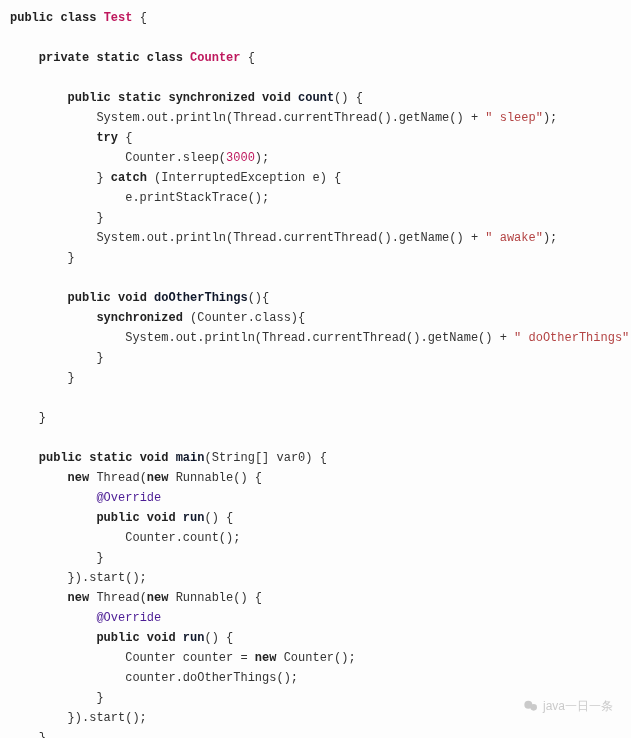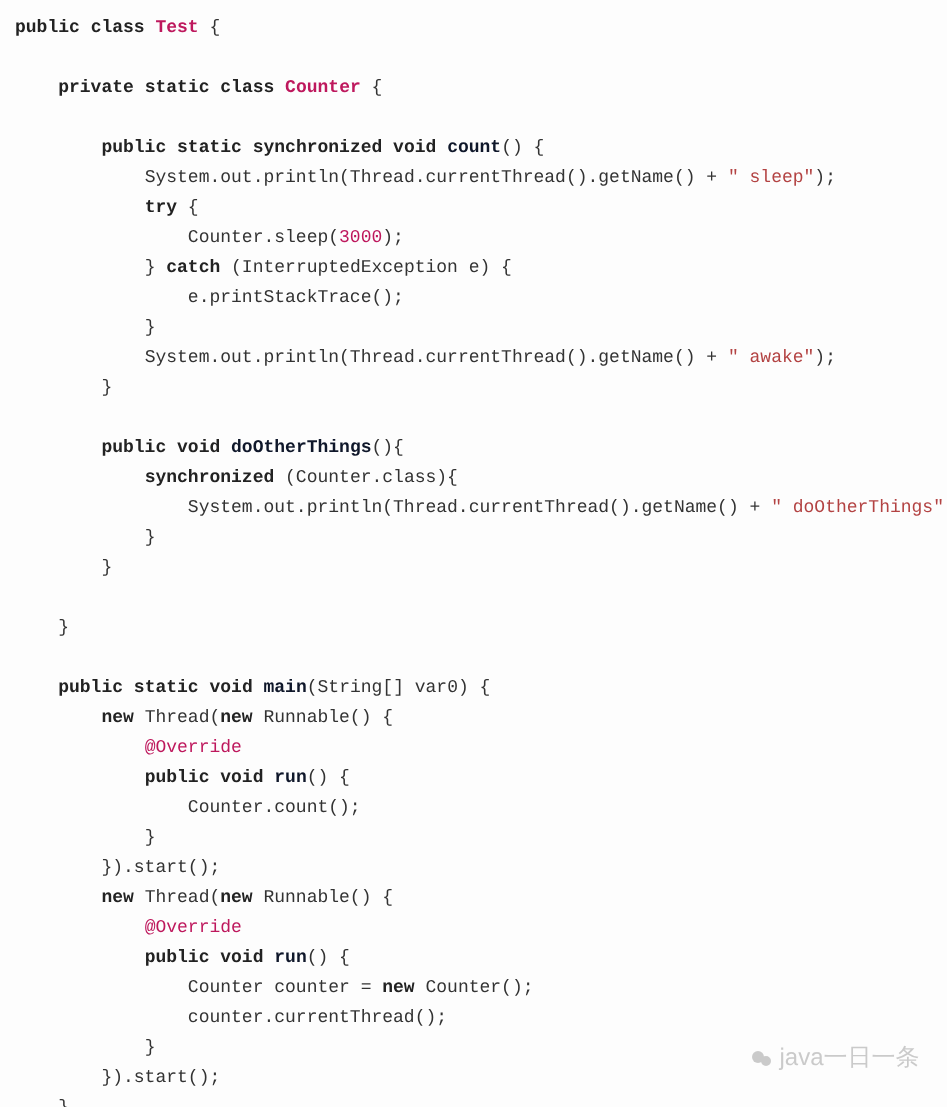--- a/index.html
+++ b/index.html
@@ -18,28 +18,28 @@
   pre {
     margin: 0;
     white-space: pre;
     font-family: inherit;
   }
   .kw   { font-weight: bold; color: #222; }  
   .cls  { font-weight: bold; color: #be185d; } 
   .meth { font-weight: bold; color: #0f172a; } 
   .str  { color: #b34343; }                   
   .num  { color: #be185d; }                   
-  .ann  { color: #be185d; }                      
+  .ann  { color: #4c1d95; }                      
   .watermark {
     position: absolute;
     bottom: 22px;
     right: 18px;
     color: #b0b0b0;
     font-family: sans-serif;
-    font-size: 16px;
+    font-size: 12px;
     display: flex;
     align-items: center;
     gap: 4px;
     opacity: 0.65;
   }
   .watermark svg { width:16px; height:16px; }
 </style>
 </head>
 <body>
 
@@ -69,21 +69,21 @@
         <span class="kw">new</span><span> Thread(</span><span class="kw">new</span><span> Runnable() {</span>
             <span class="ann">@Override</span>
             <span class="kw">public</span> <span class="kw">void</span> <span class="meth">run</span><span>() {</span>
                 <span>Counter.count();</span>
             <span>}</span>
         <span>}).start();</span>
         <span class="kw">new</span><span> Thread(</span><span class="kw">new</span><span> Runnable() {</span>
             <span class="ann">@Override</span>
             <span class="kw">public</span> <span class="kw">void</span> <span class="meth">run</span><span>() {</span>
                 <span>Counter counter = </span><span class="kw">new</span><span> Counter();</span>
-                <span>counter.currentThread();</span>
+                <span>counter.doOtherThings();</span>
             <span>}</span>
         <span>}).start();</span>
     <span>}</span>
 </pre>
 
 <div class="watermark">
   <svg viewBox="0 0 24 24" fill="#b0b0b0">
       <circle cx="8" cy="10" r="6"></circle>
       <circle cx="16" cy="14" r="5"></circle>
     </svg>

